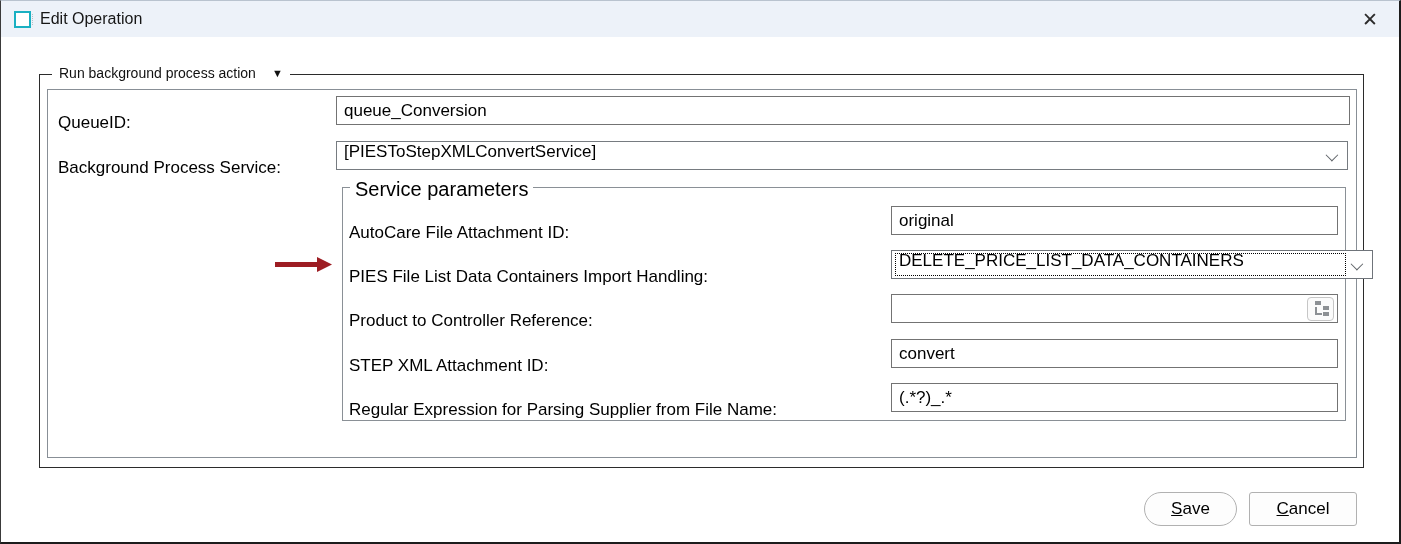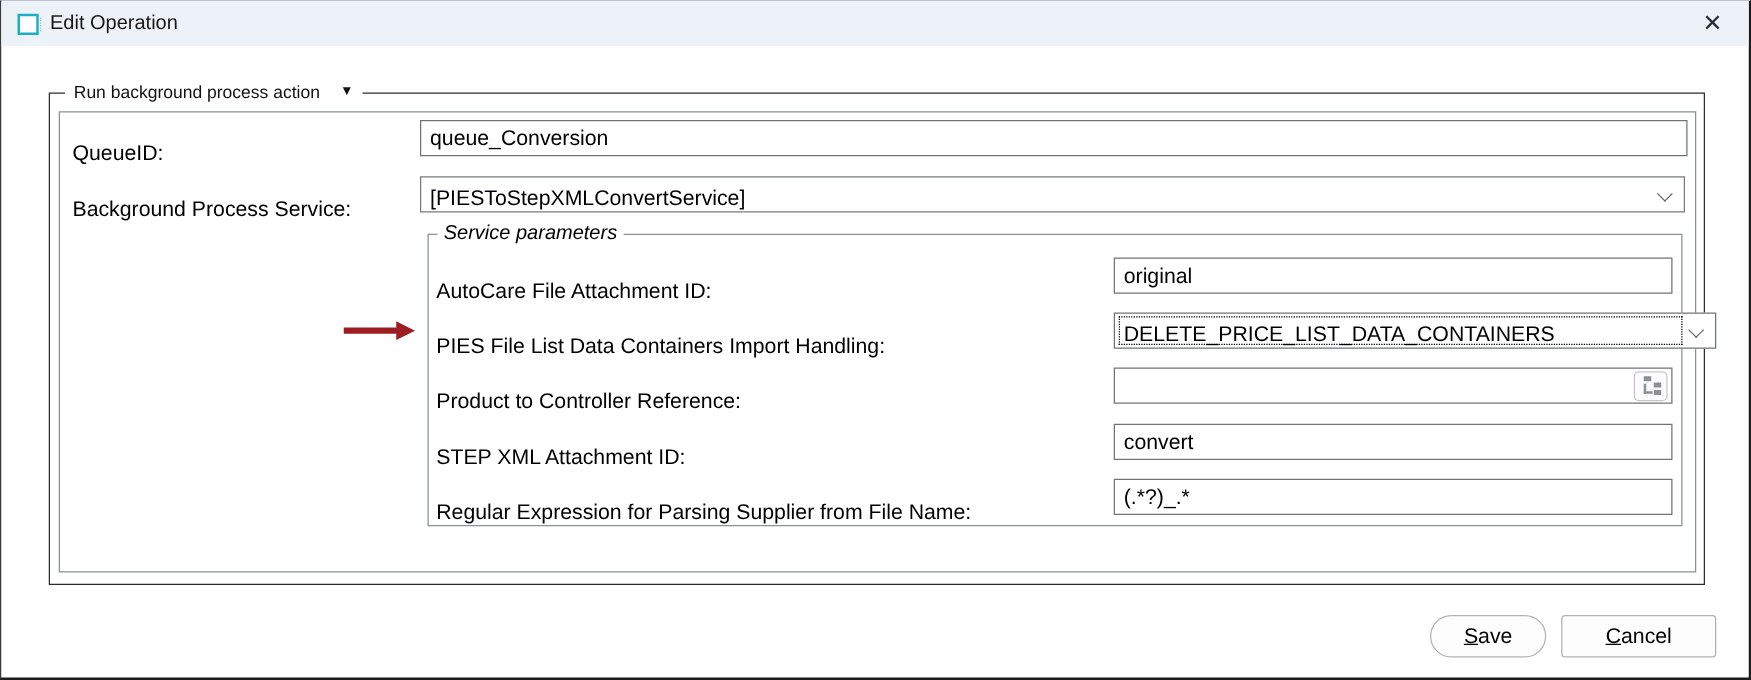--- a/index.html
+++ b/index.html
@@ -58,21 +58,21 @@
     line-height:29px;
     margin-top:12px;
   }
   .text-input {
     position:absolute; height:29px; border:1px solid #737373;
     background:#ffffff; font-family:"Liberation Sans", sans-serif;
     font-size:17px; color:#000000; padding:0 7px; outline:none;
   }
   .combo {
     position:absolute; height:29px; border:1px solid #767b80;
-    background:#ffffff; display:flex; align-items:flex-end;
+    background:#ffffff; display:flex; align-items:flex-start;
   }
   .combo .combo-value {
     font-size:17px; color:#000000; padding-left:7px; white-space:nowrap;
   }
   .chevron {
     position:absolute; right:12px; top:10px; width:9px; height:9px;
     border-right:1.6px solid #5f6368; border-bottom:1.6px solid #5f6368;
     transform:rotate(45deg) translateY(-2px);
   }
 
@@ -82,21 +82,21 @@
   .lbl-bps            { left:57px;  top:140px; }
   .combo-bps          { left:335px; top:140px; width:1012px; }
 
   
   .service-group {
     position:absolute; left:341px; top:186px; width:1004px; height:234px;
     border:1px solid #8a9096;
   }
   .service-legend {
     position:absolute; left:7px; top:-10px; background:#ffffff;
-    padding:0 5px; font-size:16px; color:#000000; white-space:nowrap;font-style:italic;
+    padding:0 5px; font-size:20px; color:#000000; white-space:nowrap;
   }
   
   .lbl-autocare  { left:348px; top:205px; }
   .inp-autocare  { left:890px; top:205px; width:447px; }
   .lbl-pies      { left:348px; top:249px; }
   .combo-pies    { left:890px; top:249px; width:482px; border-color:#6f747a; }
   .focus-rect {
     position:absolute; left:3px; top:2px; right:26px; bottom:2px;
     border:1px dotted #000000;
   }
@@ -117,21 +117,21 @@
   .annotation-arrow { position:absolute; left:272px; top:255px; }
 
   
   .btn {
     position:absolute; height:34px; background:#fdfdfd;
     border:1px solid #b1b1b1; border-radius:3px; cursor:pointer;
     display:flex; align-items:center; justify-content:center;
     font-family:"Liberation Sans", sans-serif;
   }
   .btn-save   { left:1143px; top:491px; width:93px;border-radius:17px;  }
-  .btn-cancel { left:1248px; top:491px; width:124px;text-align:right; }
+  .btn-cancel { left:1248px; top:491px; width:108px;text-align:right; }
   .btn-label  { display:block; font-size:17px; color:#000000; }
   .btn-label::first-letter { text-decoration:underline; }
 </style>
 </head>
 <body>
 
 <div class="window">
 
   <div class="titlebar">
     <div class="app-icon"></div>

